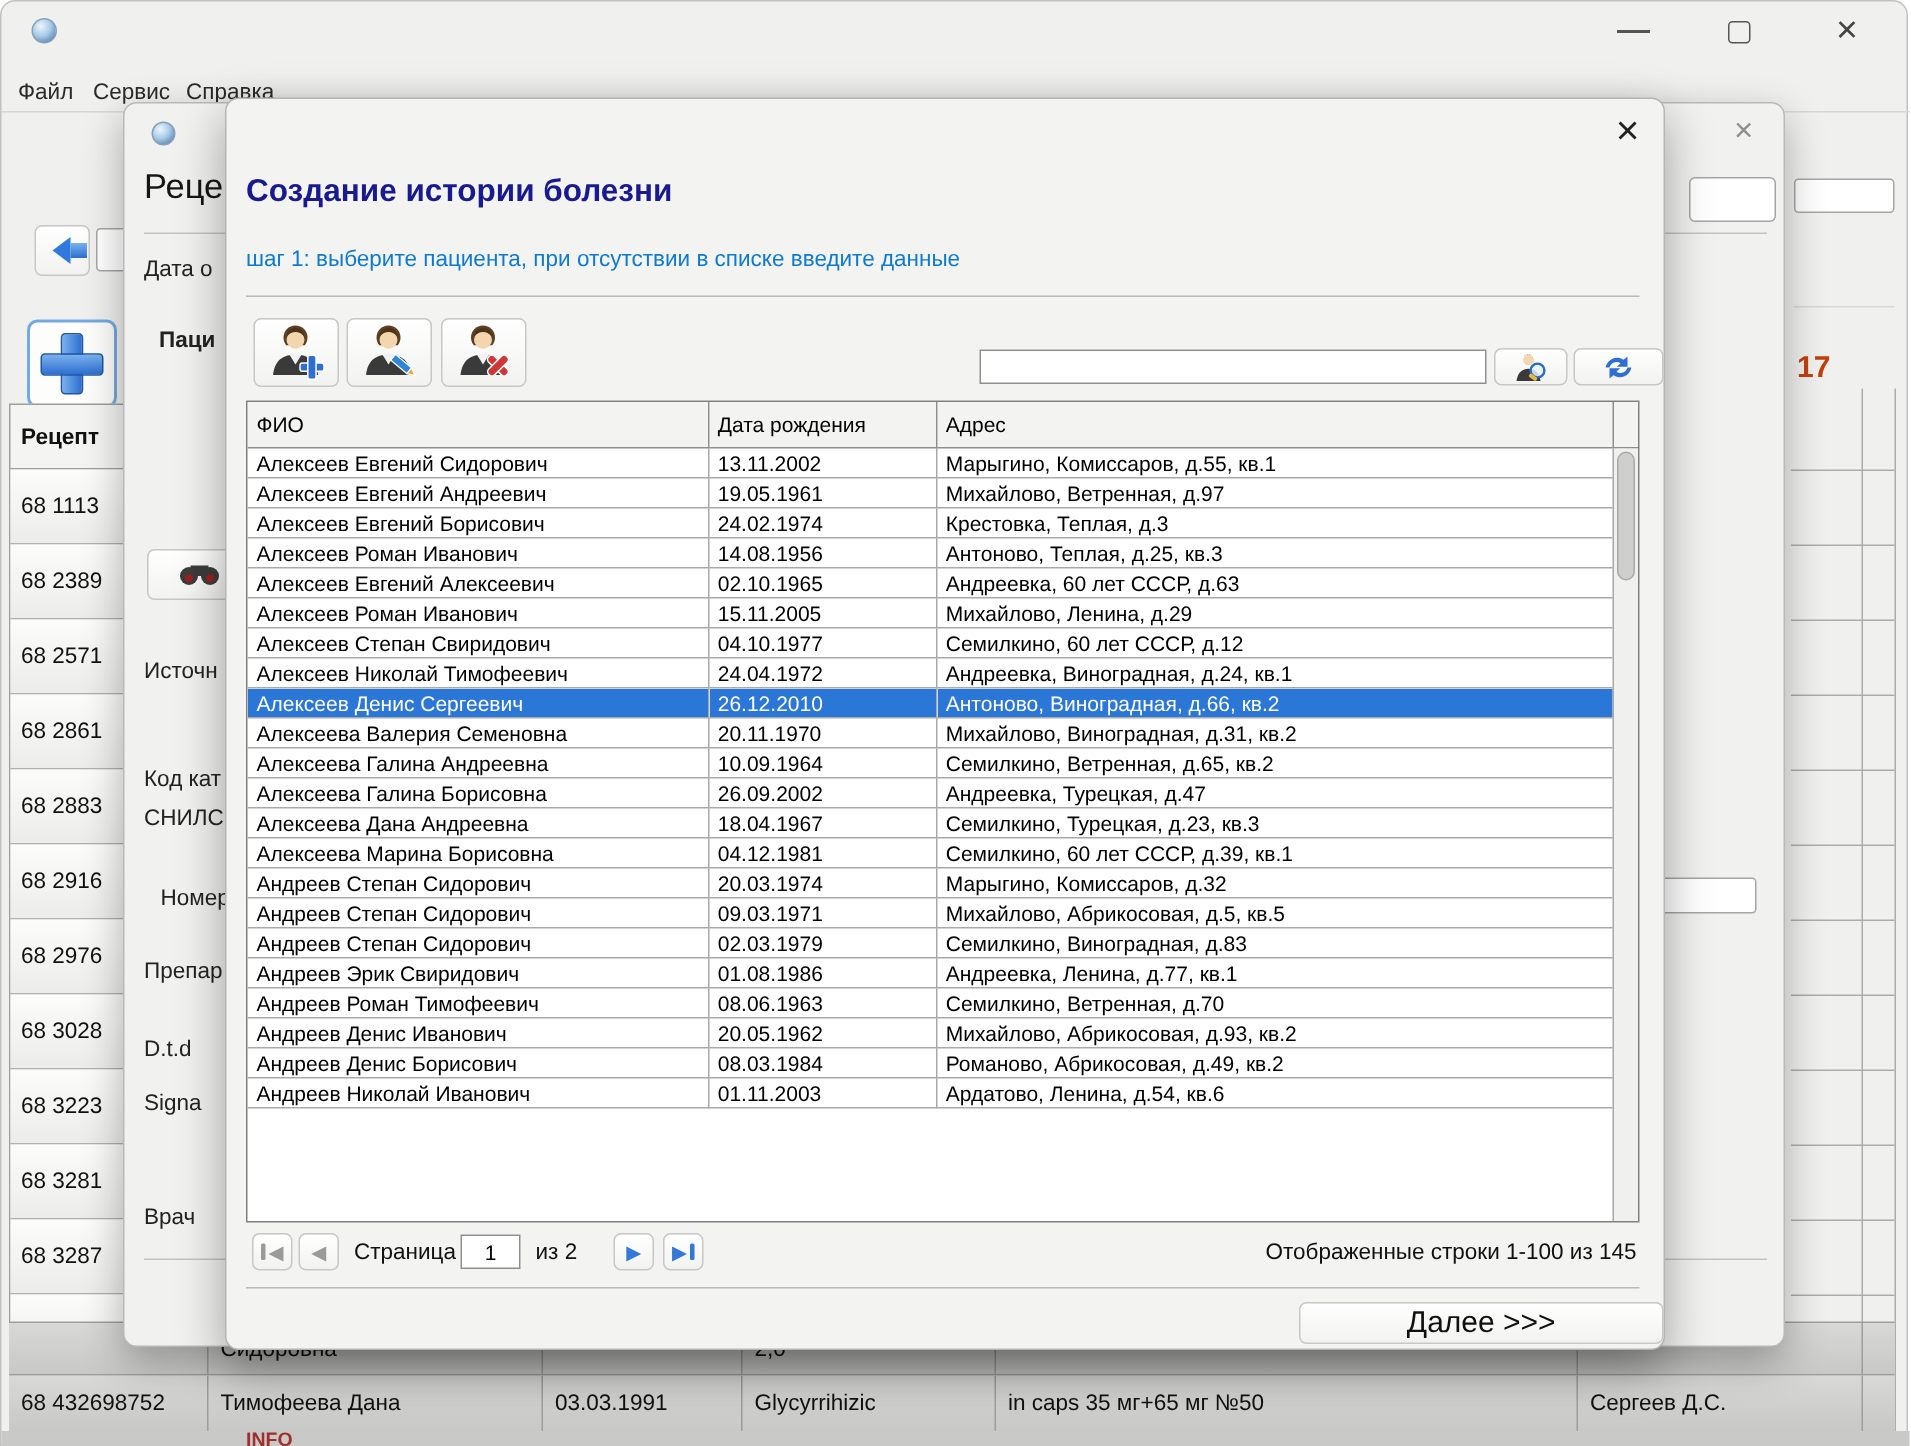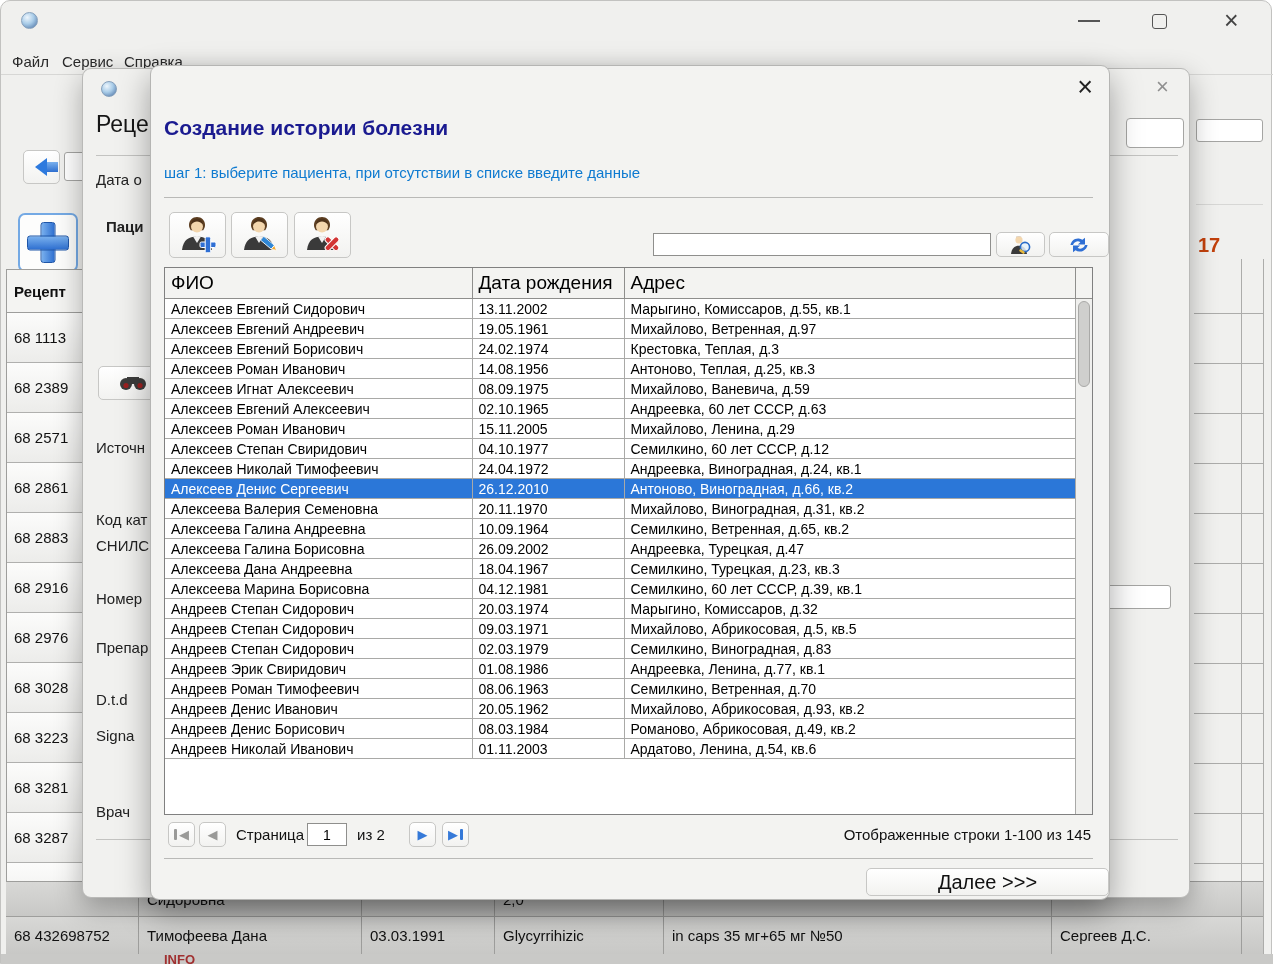--- a/index.html
+++ b/index.html
@@ -50,21 +50,21 @@
   #dialog{left:150px;top:65px;width:960px;height:835px;background:#f3f3f1;border:1px solid #b5b5b3;
     border-radius:9px;box-shadow:0 12px 32px rgba(0,0,0,.35);box-sizing:border-box;}
   .dlg-title{font-size:21px;font-weight:bold;color:#1a1a90;}
   .dlg-sub{font-size:15px;color:#0e7ad0;}
   .dlg-close{font-size:27px;color:#222;line-height:1;}
   .tool-btn{width:57px;height:46px;}
   .search-input{background:#fff;border:1px solid #8f8f8d;box-sizing:border-box;font-size:14px;padding:0 5px;outline:none;}
   
   #table-wrap{left:13px;top:201px;width:929px;height:548px;border:1px solid #808080;background:#fff;overflow:hidden;box-sizing:border-box;}
   table.ptable{border-collapse:collapse;table-layout:fixed;width:911px;font-size:14px;color:#000;}
-  .ptable th{font-weight:normal;text-align:left;font-size:19px;height:30px;padding:0 6px;
+  .ptable th{font-weight:normal;text-align:left;font-size:14px;height:30px;padding:0 6px;
     border:1px solid #8e8e8c;border-top:none;background:#f3f3f1;white-space:nowrap;overflow:hidden;}
   .ptable td{height:19px;padding:0 6px;border:1px solid #a9a9a7;white-space:nowrap;overflow:hidden;}
   .ptable th:first-child,.ptable td:first-child{border-left:none;}
   .ptable tr.selected td{background:#2b77d8;color:#fff;}
   .vscroll{position:absolute;top:31px;right:0;bottom:0;width:17px;background:#f0f0ee;border-left:1px solid #a9a9a7;box-sizing:border-box;}
   .vthumb{position:absolute;top:2px;left:2px;width:12px;height:86px;background:#cfcfcd;border:1px solid #a9a9a7;border-radius:6px;box-sizing:border-box;}
   .hdr-ext{position:absolute;top:0;right:0;width:17px;height:31px;background:#f3f3f1;border-left:1px solid #8e8e8c;border-bottom:1px solid #8e8e8c;box-sizing:border-box;}
   
   .pg-btn{width:27px;height:25px;display:flex;align-items:center;justify-content:center;gap:2px;}
   .tri{font-size:13px;line-height:1;}
@@ -181,21 +181,21 @@
         <circle cx="8" cy="10" r="6" fill="#3c3c3c"></circle>
           <circle cx="22" cy="10" r="6" fill="#3c3c3c"></circle>
         <circle cx="8" cy="11.5" r="2.6" fill="#9b2020"></circle>
           <circle cx="22" cy="11.5" r="2.6" fill="#9b2020"></circle>
       </svg>
     </div>
 
     <div class="abs rw-label" style="left:13px;top:370px;">Источн</div>
     <div class="abs rw-label" style="left:13px;top:442px;">Код кат</div>
     <div class="abs rw-label" style="left:13px;top:468px;">СНИЛС</div>
-    <div class="abs rw-label" style="left:13px;top:521px;">Номер</div>
+    <div class="abs rw-label" style="left:24px;top:521px;">Номер</div>
     <div class="abs rw-label" style="left:13px;top:570px;">Препар</div>
     <div class="abs rw-label" style="left:13px;top:622px;">D.t.d</div>
     <div class="abs rw-label" style="left:13px;top:658px;">Signa</div>
     <div class="abs rw-label" style="left:13px;top:734px;">Врач</div>
 
     <div class="abs sm-input" style="left:1043px;top:49px;width:58px;height:30px;border-radius:4px;"></div>
     <div class="abs sm-input" style="left:976px;top:516px;width:112px;height:24px;"></div>
     <div class="abs hline" style="left:13px;top:770px;width:1082px;background:#c3c3c1;"></div>
   </div>
 
@@ -293,25 +293,20 @@
               <td>Алексеев Евгений Борисович</td>
               <td>24.02.1974</td>
               <td>Крестовка, Теплая, д.3</td>
             </tr>
             <tr>
               <td>Алексеев Роман Иванович</td>
               <td>14.08.1956</td>
               <td>Антоново, Теплая, д.25, кв.3</td>
             </tr>
             <tr>
-              <td>Алексеев Игнат Алексеевич</td>
-              <td>08.09.1975</td>
-              <td>Михайлово, Ваневича, д.59</td>
-            </tr>
-            <tr>
               <td>Алексеев Евгений Алексеевич</td>
               <td>02.10.1965</td>
               <td>Андреевка, 60 лет СССР, д.63</td>
             </tr>
             <tr>
               <td>Алексеев Роман Иванович</td>
               <td>15.11.2005</td>
               <td>Михайлово, Ленина, д.29</td>
             </tr>
             <tr>

